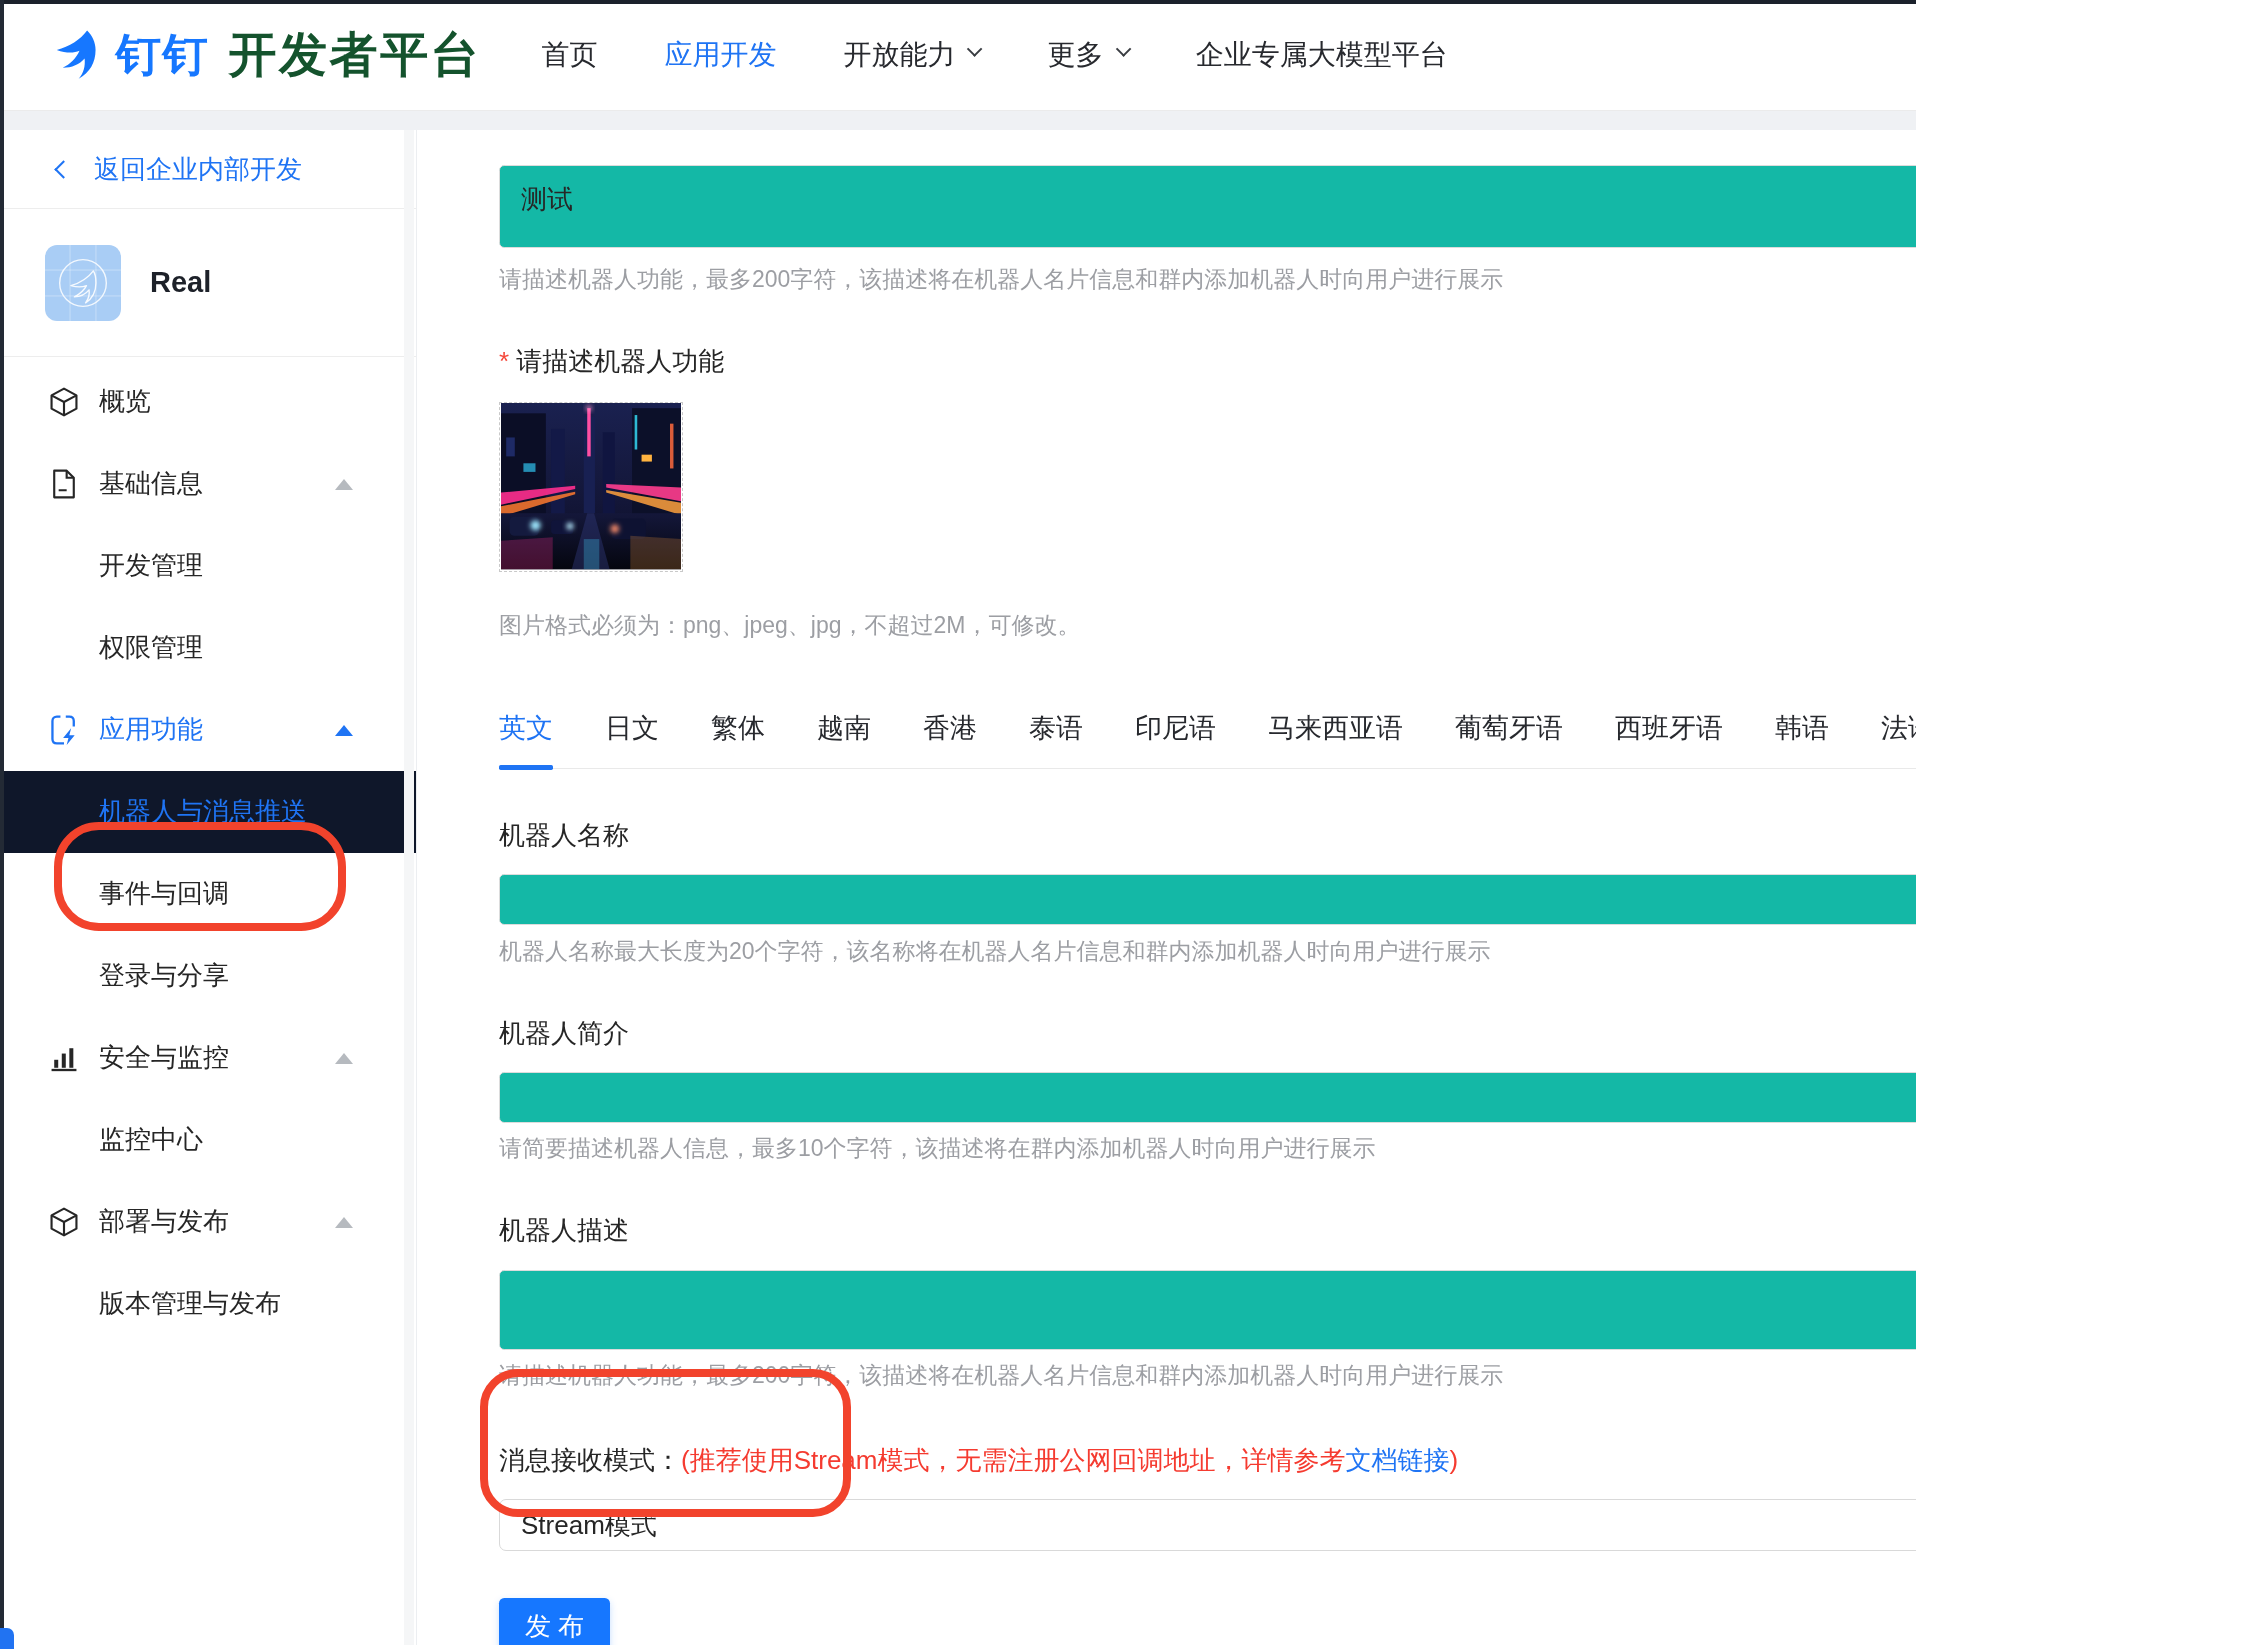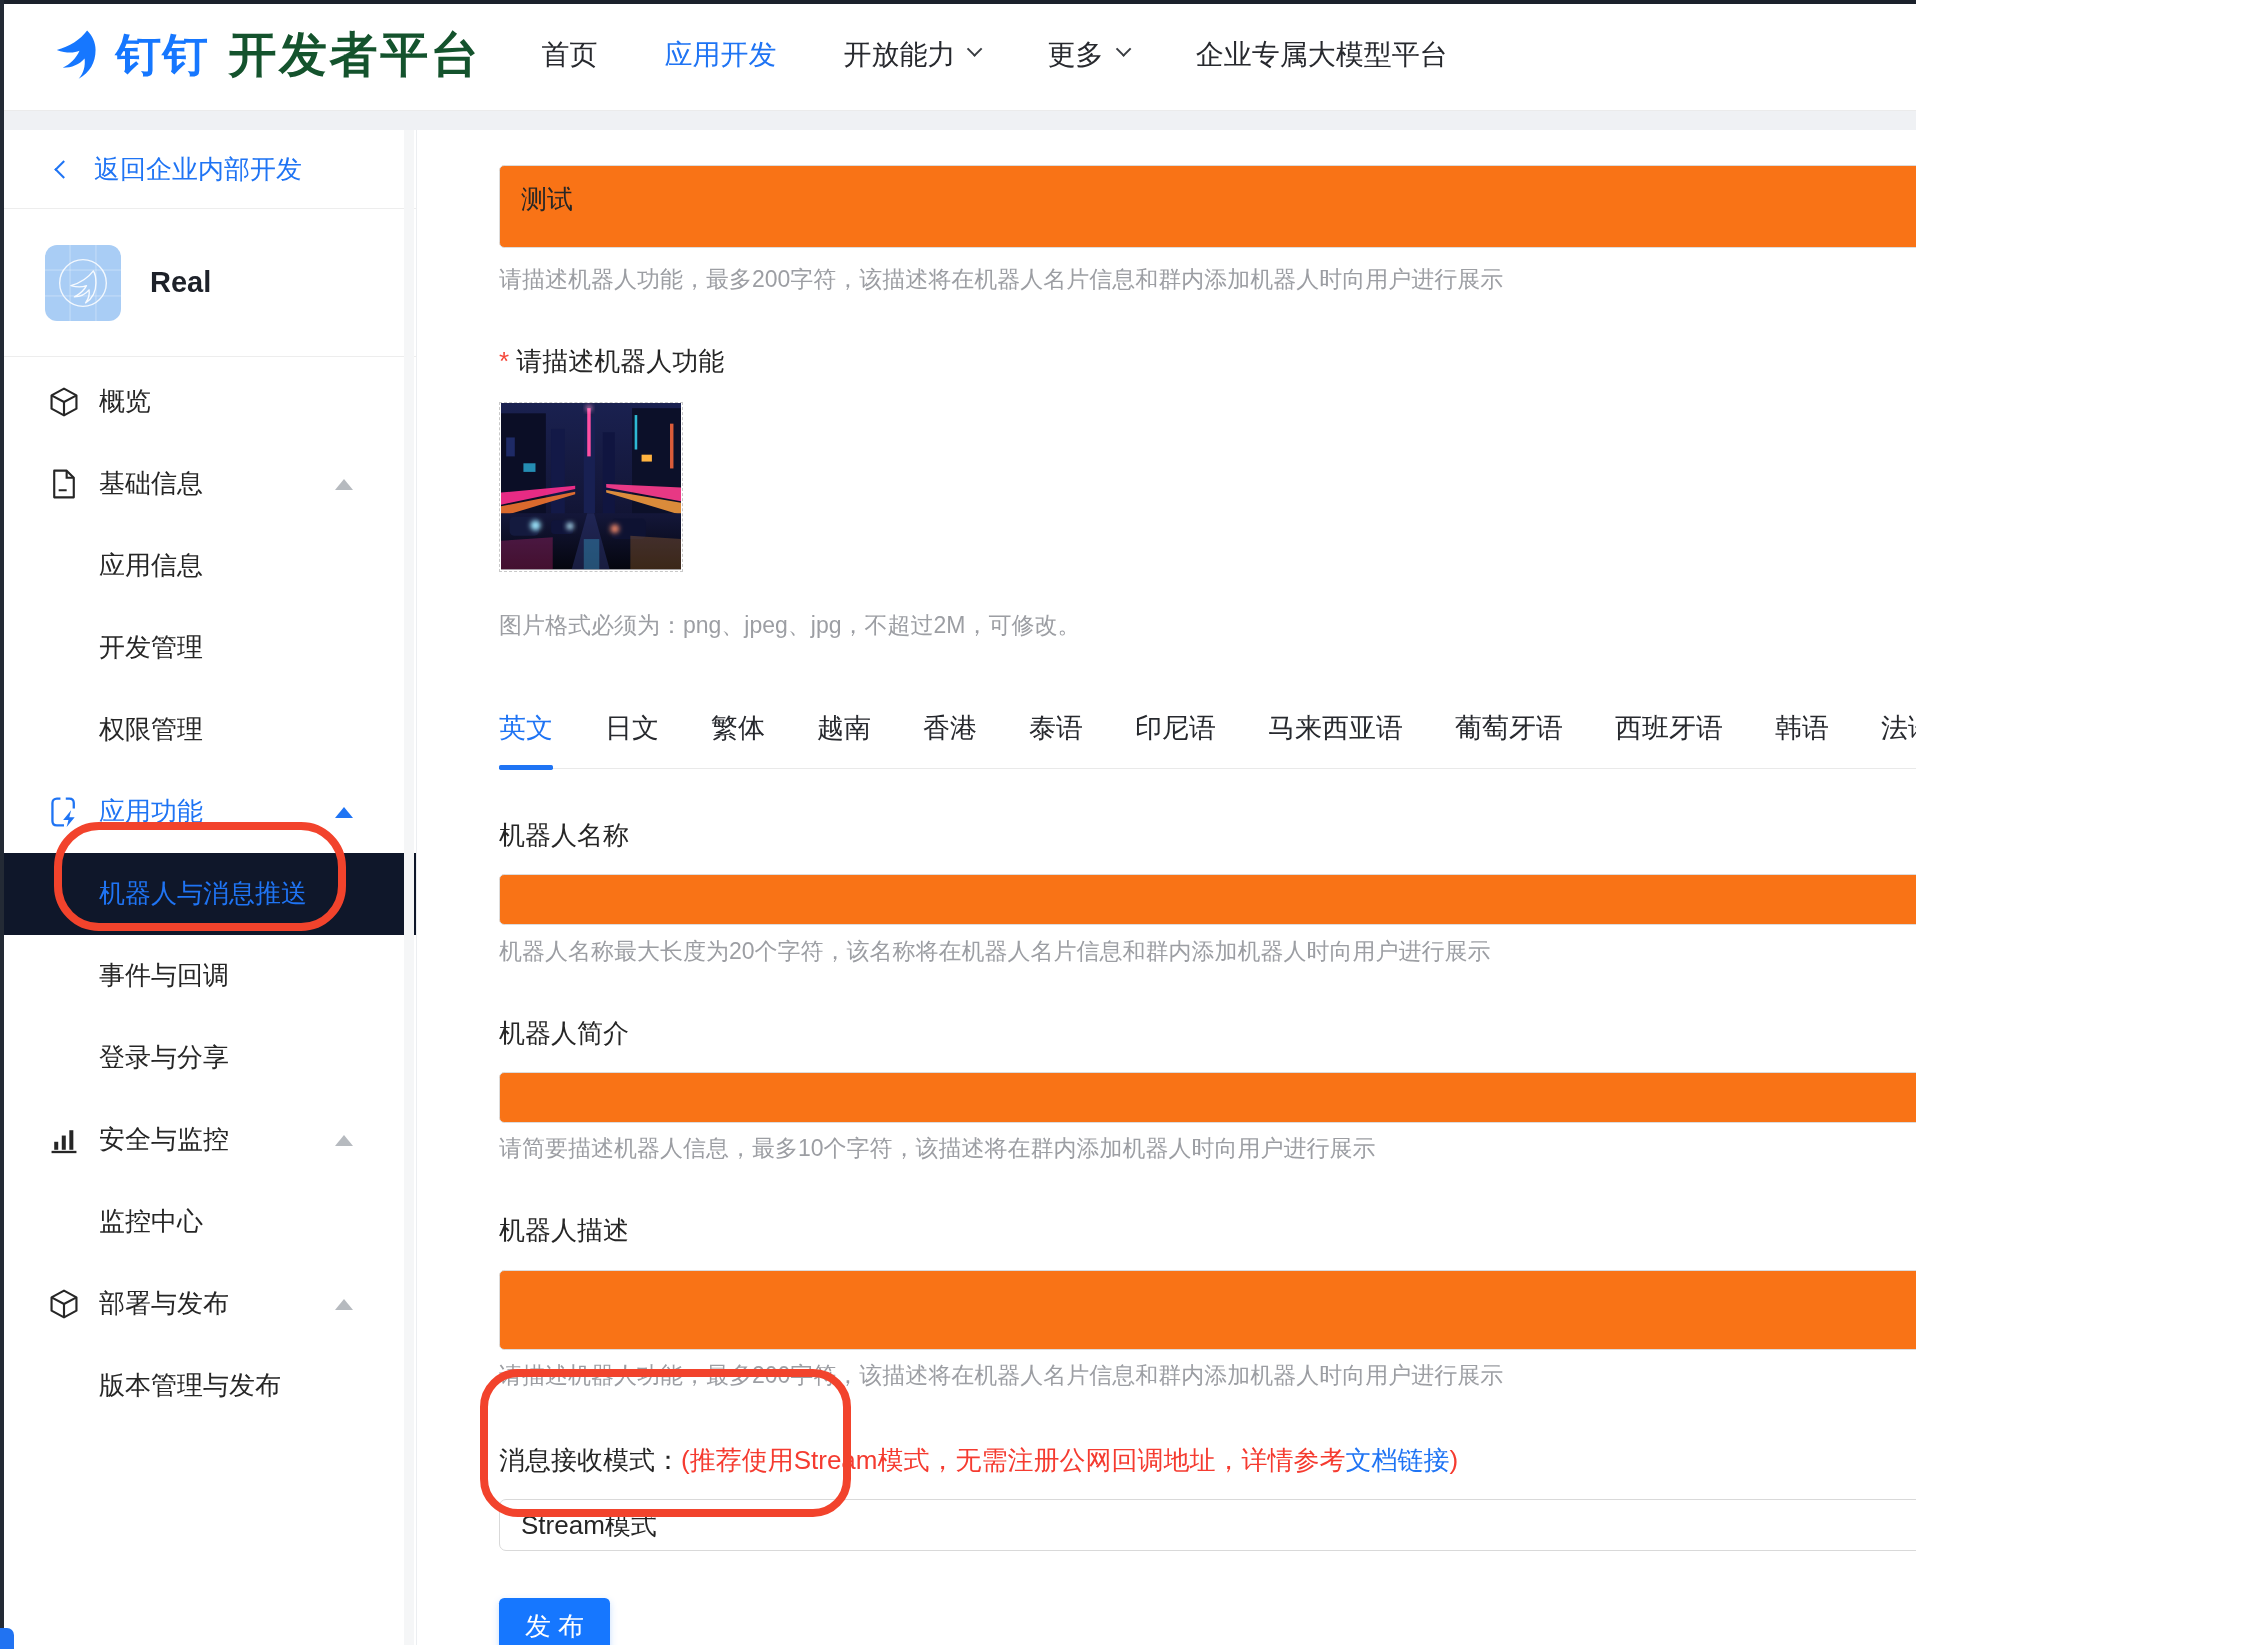--- a/index.html
+++ b/index.html
@@ -44,21 +44,21 @@
   .menu-row.sub { padding-left:99px; }
   .menu-row.active { background:#0f172a; color:#1f74f4; }
   .menu-row.parent-active { color:#1f74f4; }
   .tri { position:absolute; left:335px; top:50%; margin-top:-4.3px; width:0; height:0; border-left:9.5px solid transparent; border-right:9.5px solid transparent; border-bottom:11.2px solid #b6babf; }
   .tri.blue { border-bottom-color:#1f74f4; }
 
   
   .main { position:relative; flex:1; background:#fff; overflow:hidden; }
   .content { padding:35px 0 0 82px; width:1822px; }
   .field-help { font-size:23px; color:#9c9ea3; margin-top:15.5px; line-height:31px; }
-  .ta, .ti { display:block; width:1735px; border:1.7px solid #dcdcdc; border-radius:5.2px; background:#f97316; font-family:inherit; font-size:26px; color:#262626; padding:15.5px 21px; outline:none; resize:none; }
+  .ta, .ti { display:block; width:1735px; border:1.7px solid #dcdcdc; border-radius:5.2px; background:#14b8a6; font-family:inherit; font-size:26px; color:#262626; padding:15.5px 21px; outline:none; resize:none; }
   .ta1 { height:83px; }
   .ta2 { height:80px; }
   .ti { height:51px; }
   .flabel { font-size:26px; color:#262626; line-height:33px; }
   .req { color:#f5483b; margin-right:7px; font-size:26px; }
 
   .preview-wrap { margin-top:24px; width:184px; height:170px; border:1.7px dashed #c9c9c9; padding:0.9px; cursor:pointer; }
   .preview-wrap svg { display:block; width:100%; height:100%; }
 
   .tabs { display:flex; gap:52px; margin-top:69px; width:1663px; border-bottom:1.7px solid #e9e9e9; }
@@ -156,23 +156,20 @@
           </svg>
           <span>概览</span>
         </div>
         <div class="menu-row">
           <svg class="mi" viewBox="0 0 36 36">
             <path fill="none" stroke="#262626" stroke-width="2.4" stroke-linejoin="round" d="M7 3 h14 l8 8 v22 H7 Z"></path>
             <path fill="none" stroke="#262626" stroke-width="2.4" d="M21 3 v8 h8 M12 25 h9"></path>
           </svg>
           <span>基础信息</span>
           <span class="tri"></span>
-        </div>
-        <div class="menu-row sub">
-          <span>应用信息</span>
         </div>
         <div class="menu-row sub">
           <span>开发管理</span>
         </div>
         <div class="menu-row sub">
           <span>权限管理</span>
         </div>
         <div class="menu-row parent-active">
           <svg class="mi" viewBox="0 0 36 36">
             <path fill="none" stroke="#1f74f4" stroke-width="2.6" stroke-linejoin="round" d="M14 3 H10 C7 3 5 5 5 8 v20 c0 3 2 5 5 5 h8"></path>

